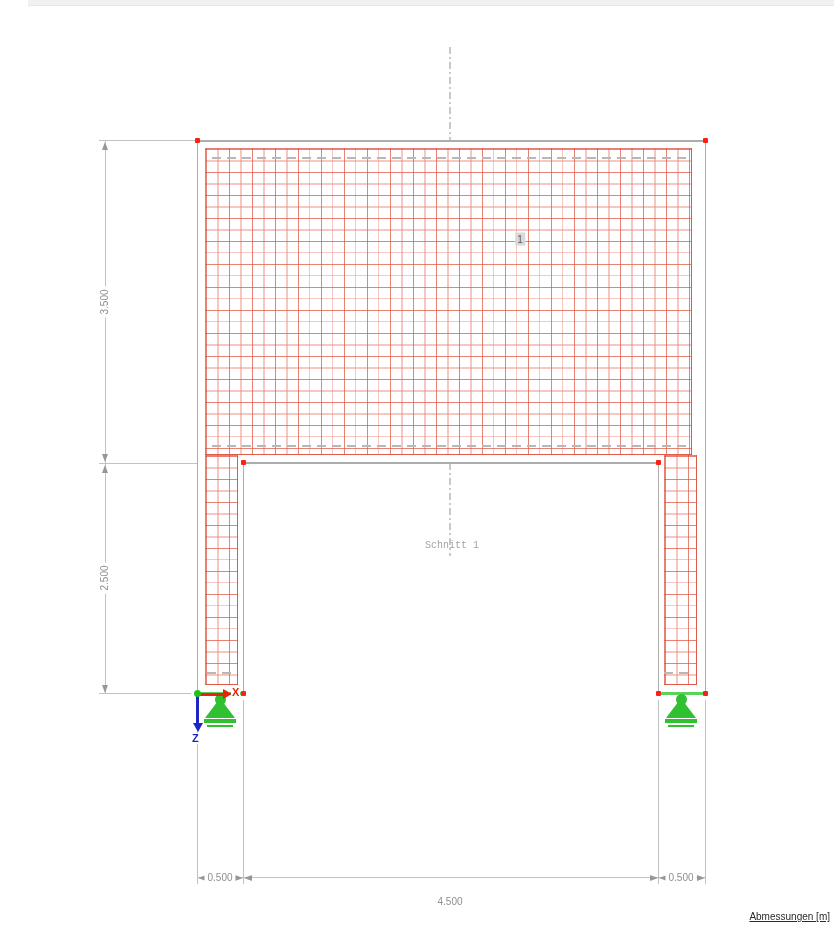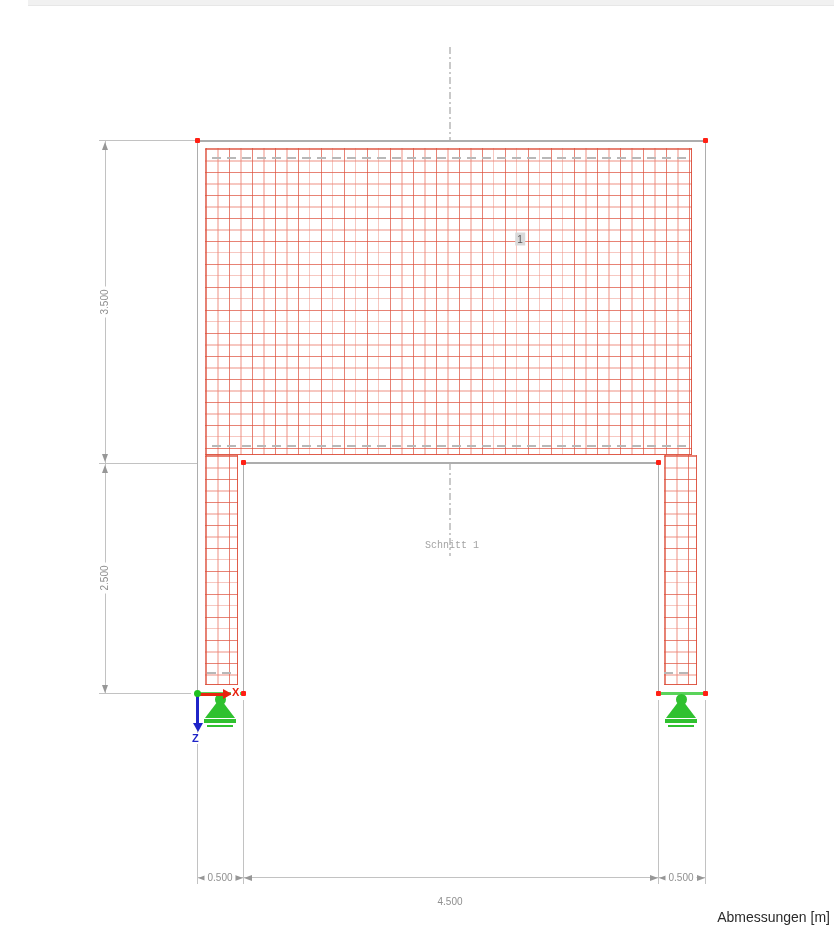--- a/index.html
+++ b/index.html
@@ -48,21 +48,21 @@
   .dim-arr.down{border-left:3px solid transparent;border-right:3px solid transparent;border-top:8px solid #979797;}
   .dim-arr.left{border-top:3px solid transparent;border-bottom:3px solid transparent;border-right:8px solid #979797;}
   .dim-arr.right{border-top:3px solid transparent;border-bottom:3px solid transparent;border-left:8px solid #979797;}
   .dim-text{
     font-size:10px;color:#8f8f8f;background:#fff;padding:0 3px;line-height:12px;white-space:nowrap;
     transform:translate(-50%,-50%);
   }
   .dim-text.vert{transform:translate(-50%,-50%) rotate(-90deg);}
   .sect-label{font-size:10px;color:#a3a3a3;text-align:center;line-height:12px;font-family:Liberation Mono, monospace;}
   .surf-label{font-size:10px;color:#595959;background:#d9d9d9;padding:0 2px;line-height:13px;transform:translate(-50%,-50%);}
-  .units{font-size:14px;color:#2b2b2b;line-height:14px;}
+  .units{font-size:10px;color:#2b2b2b;line-height:14px;text-decoration:underline;}
 </style>
 </head>
 <body>
 
 <div id="stage">
 
   <div class="abs top-strip"></div>
 
   <div class="abs dashdot" style="left:449px;top:47px;height:93px;"></div>
   <div class="abs dashdot" style="left:449px;top:463px;height:93px;"></div>

